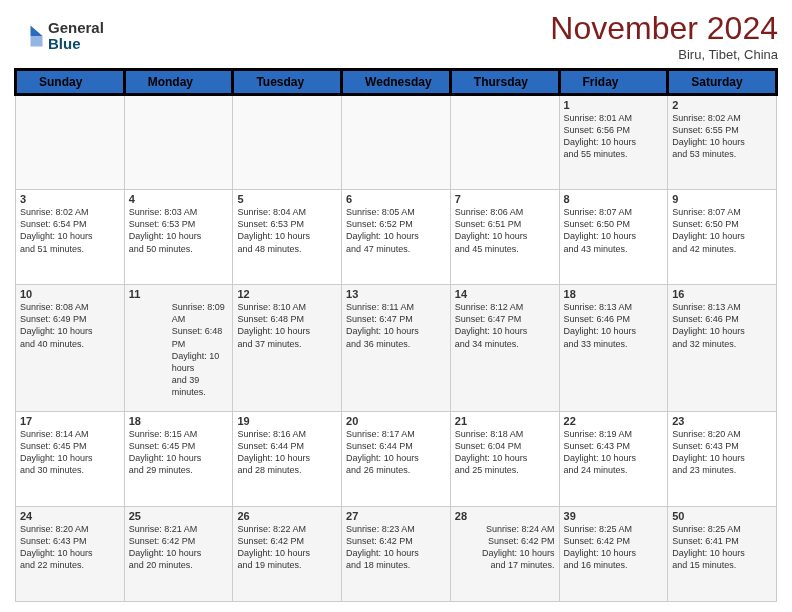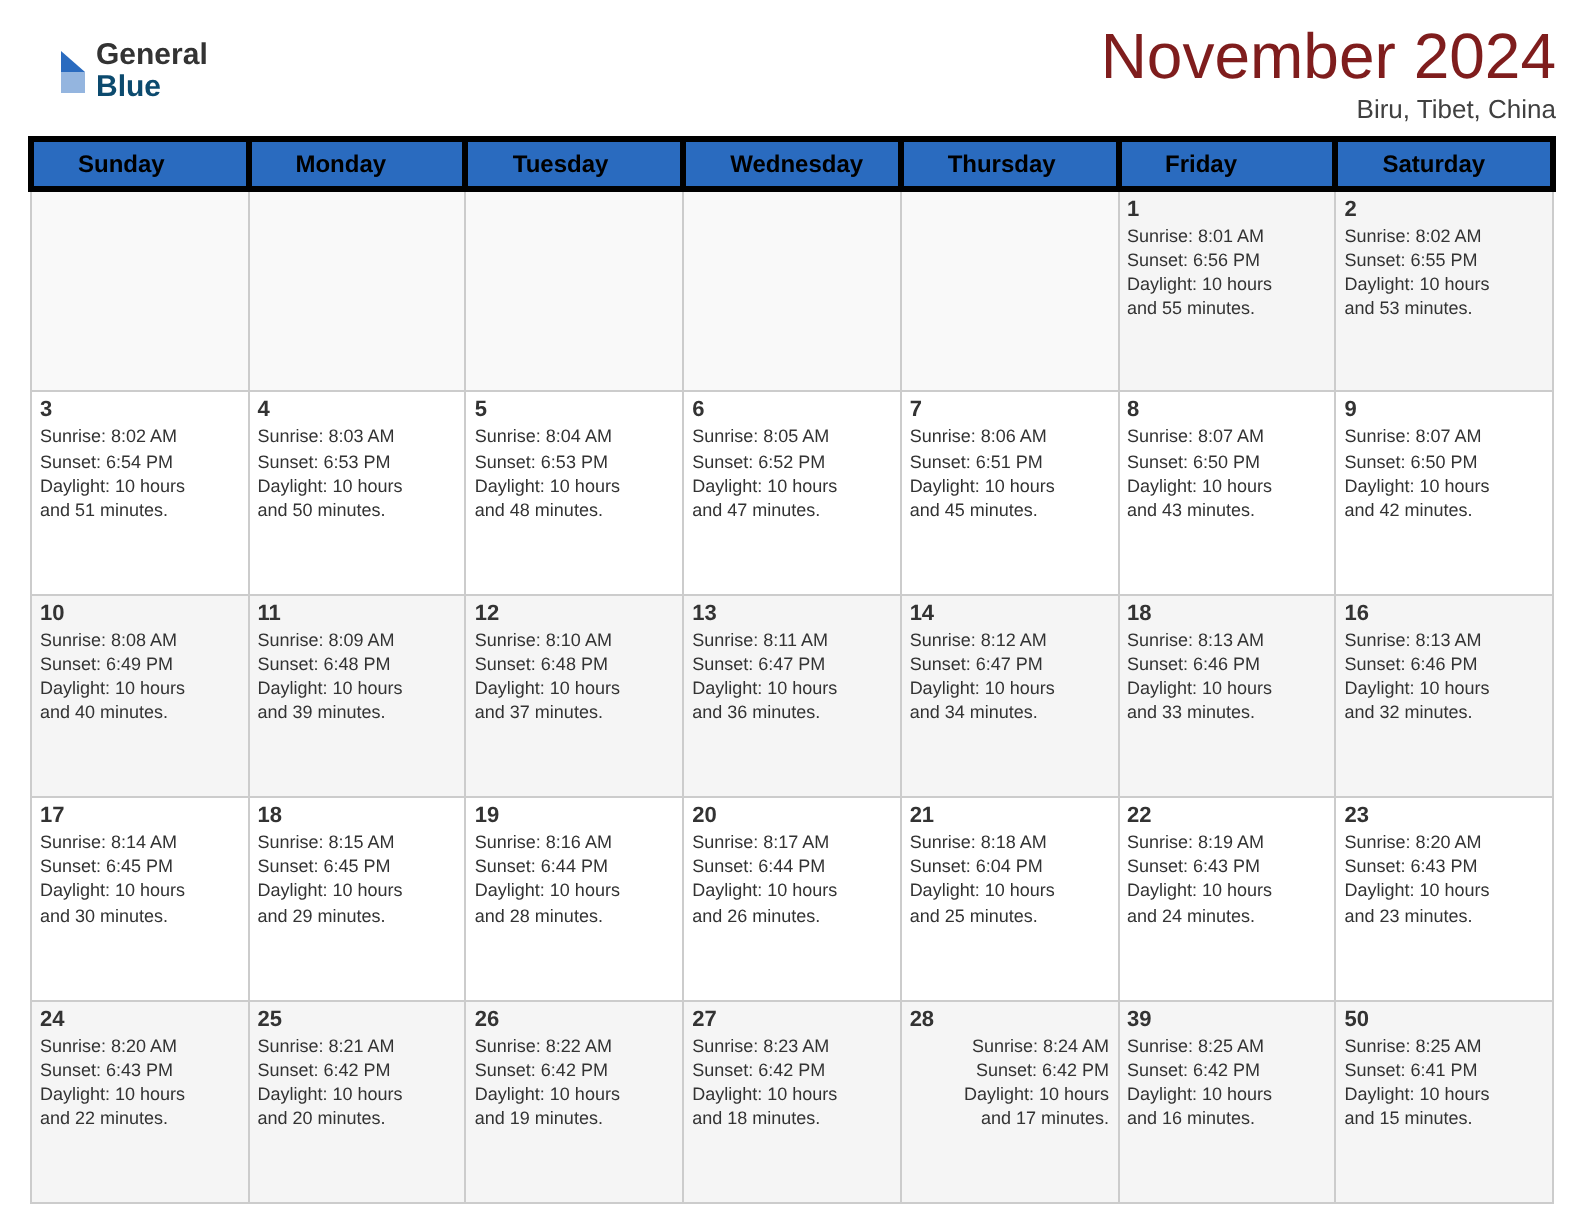--- a/index.html
+++ b/index.html
@@ -210,21 +210,21 @@
         <tr>
           <td>
             <span class="day-num">10</span>
             <div class="day-info" style="white-space: pre-line;">Sunrise: 8:08 AM
 Sunset: 6:49 PM
 Daylight: 10 hours
 and 40 minutes.</div>
           </td>
           <td>
             <span class="day-num">11</span>
-            <div class="day-info" style="white-space: pre-line;">Sunrise: 8:09 AM
+            <div class="day-info" style="white-space: pre-line; margin-left: 43px;">Sunrise: 8:09 AM
 Sunset: 6:48 PM
 Daylight: 10 hours
 and 39 minutes.</div>
           </td>
           <td>
             <span class="day-num">12</span>
             <div class="day-info" style="white-space: pre-line;">Sunrise: 8:10 AM
 Sunset: 6:48 PM
 Daylight: 10 hours
 and 37 minutes.</div>

